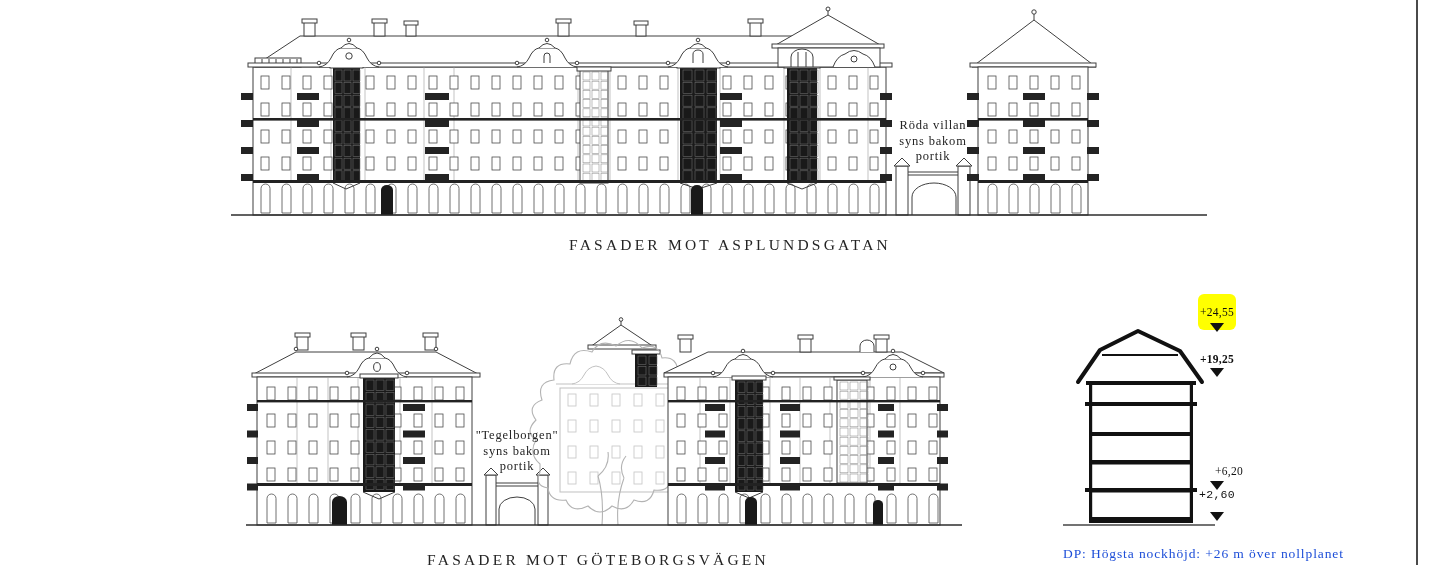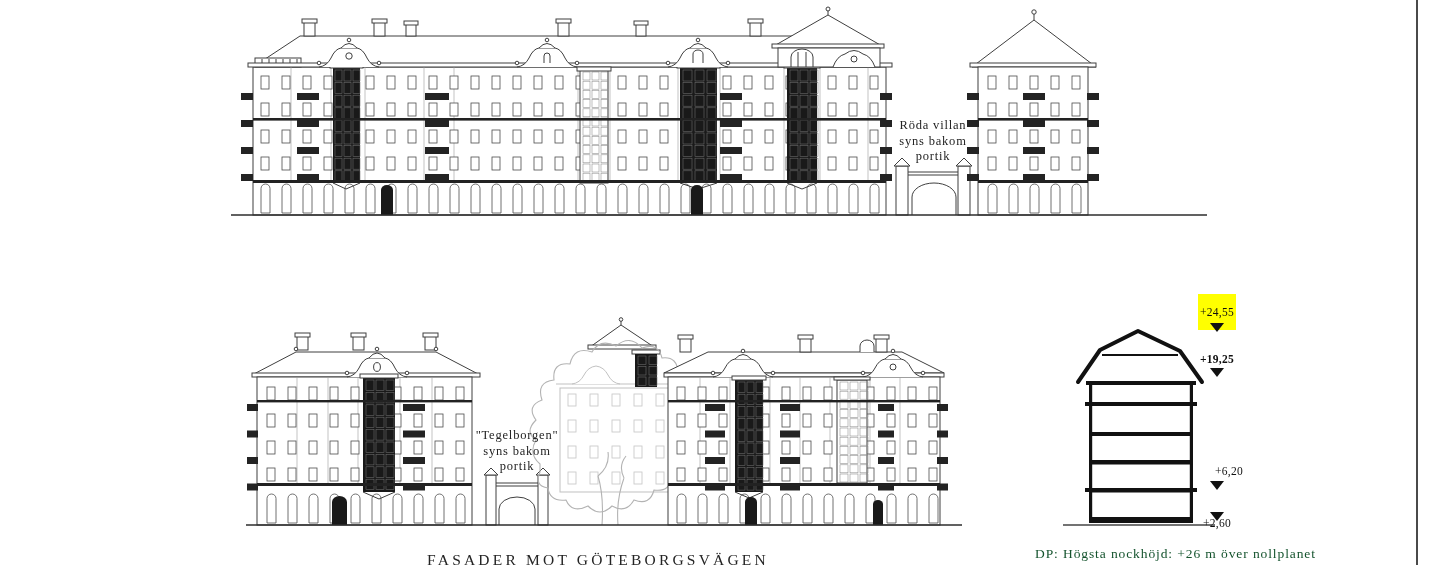--- a/index.html
+++ b/index.html
@@ -20,26 +20,26 @@
   .ghost{opacity:.32;}
   .tree{stroke:#b3b3b3;fill:none;stroke-width:1.1;}
   .sec{stroke:#111;fill:none;}
   
   .facade-title{position:absolute;font-size:15.5px;letter-spacing:3.2px;color:#242424;
                 white-space:nowrap;transform:translateX(-50%);}
   .note{position:absolute;font-size:12.5px;color:#232323;text-align:center;
         line-height:15.5px;letter-spacing:.8px;}
   .marker-label{position:absolute;left:1191px;width:52px;text-align:center;
                 font-size:11.5px;color:#101010;letter-spacing:.3px;}
-  .marker-label .hl{background:#ffff00;padding:12px 2px;}
+  .marker-label .hl{background:#ffff00;padding:12px 2px;border-radius:6px;}
   .marker-tri{position:absolute;left:1210px;width:0;height:0;
               border-left:7px solid transparent;border-right:7px solid transparent;
               border-top:9px solid #111;}
-  .dp-note{position:absolute;left:1035px;top:546px;font-size:13.5px;letter-spacing:.9px;
-           color:#14532d;white-space:nowrap;}
+  .dp-note{position:absolute;left:1063px;top:546px;font-size:13.5px;letter-spacing:.9px;
+           color:#1d4ed8;white-space:nowrap;}
   .sheet-border{position:absolute;left:1416px;top:0;width:2px;height:565px;background:#4a4a4a;}
 </style>
 </head>
 <body>
 
 <div class="canvas">
 
   <svg style="left:228px;top:6px;" width="982" height="214" viewBox="0 0 982 214">
 
     <g>
@@ -511,20 +511,21 @@
     </g>
     <line class="gline" x1="3" y1="209" x2="979" y2="209"></line>
   </svg>
 
   <div class="note" style="left:877px;top:118px;width:112px;">
     <span>Röda villan</span><br>
     <span>syns bakom</span><br>
     <span>portik</span>
   </div>
 
+  <div class="facade-title" style="left:730px;top:236px;">FASADER MOT ASPLUNDSGATAN</div>
 
   <svg style="left:240px;top:316px;" width="725" height="216" viewBox="0 0 725 216">
 
     <g>
       <path class="fw" d="M12,59 L56,36 H196 L240,59 Z"></path>
       <g class="fw">
         <rect x="57" y="20" width="11" height="14"></rect>
           <rect x="55" y="17" width="15" height="4"></rect>
         <rect x="113" y="20" width="11" height="14"></rect>
           <rect x="111" y="17" width="15" height="4"></rect>
@@ -946,21 +947,21 @@
   <div class="marker-label" style="top:353px;font-weight:bold;">
     <span>+19,25</span>
   </div>
   <div class="marker-tri" style="top:368px;"></div>
 
   <div class="marker-label" style="top:465px;text-align:right;">
     <span>+6,20</span>
   </div>
   <div class="marker-tri" style="top:481px;"></div>
 
-  <div class="marker-label" style="top:517px;">
+  <div class="marker-label" style="top:488px;font-family:Liberation Mono, monospace;">
     <span>+2,60</span>
   </div>
   <div class="marker-tri" style="top:512px;"></div>
 
   <div class="dp-note">DP: Högsta nockhöjd: +26 m över nollplanet</div>
 
   <div class="sheet-border"></div>
 </div>
 
 </body></html>

